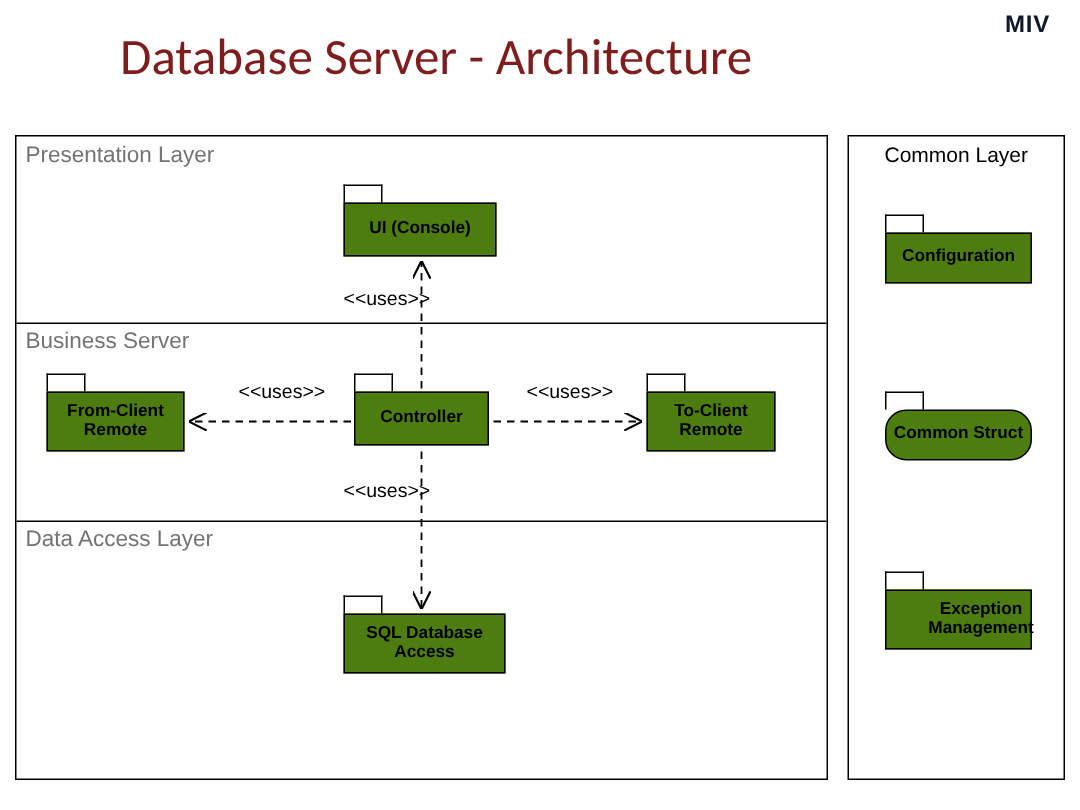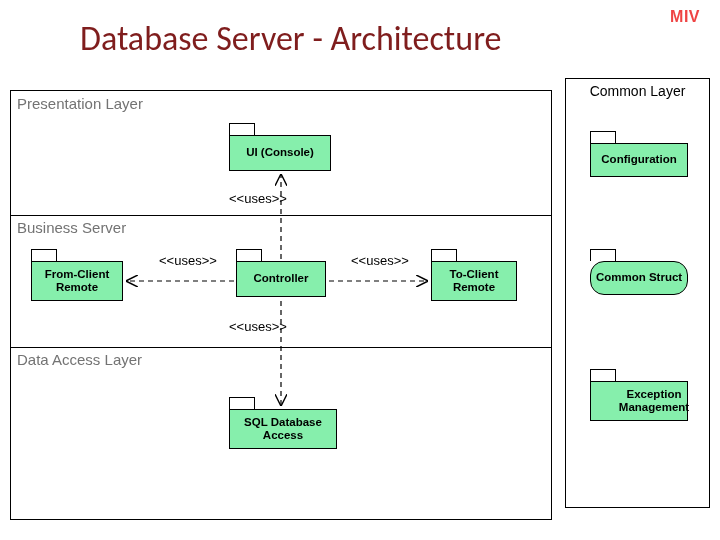--- a/index.html
+++ b/index.html
@@ -1,28 +1,28 @@
 <!DOCTYPE html>
 <html><head>
 <meta charset="utf-8">
 <style>
   * { box-sizing: border-box; margin: 0; padding: 0; }
   html, body { width: 720px; height: 540px; background: #fff; font-family: Arial, Helvetica, sans-serif; }
   .stage { position: relative; width: 720px; height: 540px; }
-  .brand { position: absolute; top: 8px; right: 20px; font-weight: 700; color: #ef4444; font-size: 16px; letter-spacing: 0.5px; }
+  .brand { position: absolute; top: 8px; right: 20px; font-weight: 700; color: #0f172a; font-size: 16px; letter-spacing: 0.5px; }
   .title { position: absolute; top: 18px; left: 80px; font-size: 34px; font-weight: 400; color: #7f1d1d; font-family: Calibri, Arial, sans-serif; }
   .main { position: absolute; top: 90px; left: 10px; width: 542px; height: 430px; border: 1.5px solid #000; }
-  .side { position: absolute; top: 78px; left: 565px; width: 145px; height: 430px; border: 1.5px solid #000; }
+  .side { position: absolute; top: 90px; left: 565px; width: 145px; height: 430px; border: 1.5px solid #000; }
   .divider { position: absolute; left: 0; right: 0; height: 0; border-top: 1.5px solid #000; }
   .layer-label { position: absolute; font-size: 15px; color: #737373; }
   .side-label { position: absolute; font-size: 14px; color: #000; text-align: center; width: 100%; }
   
   .pkg { position: absolute; }
   .pkg .tab { position: absolute; top: 0; left: 0; width: 26px; height: 12px; border: 1.5px solid #000; border-bottom: none; background: #fff; }
-  .pkg .body { position: absolute; top: 12px; left: 0; border: 1.5px solid #000; background: #86efac; display: flex; align-items: center; justify-content: center; text-align: center; font-size: 11.5px; font-weight: 700; padding: 2px 4px; line-height: 1.15; }
+  .pkg .body { position: absolute; top: 12px; left: 0; border: 1.5px solid #000; background: #4d7c0f; display: flex; align-items: center; justify-content: center; text-align: center; font-size: 11.5px; font-weight: 700; padding: 2px 4px; line-height: 1.15; }
   .uses { position: absolute; font-size: 13px; color: #000; white-space: nowrap; }
   svg.arrows { position: absolute; top: 0; left: 0; pointer-events: none; }
 </style>
 </head>
 <body>
 
 <div class="stage">
 
   <div class="brand">MIV</div>
   <div class="title">Database Server - Architecture</div>

